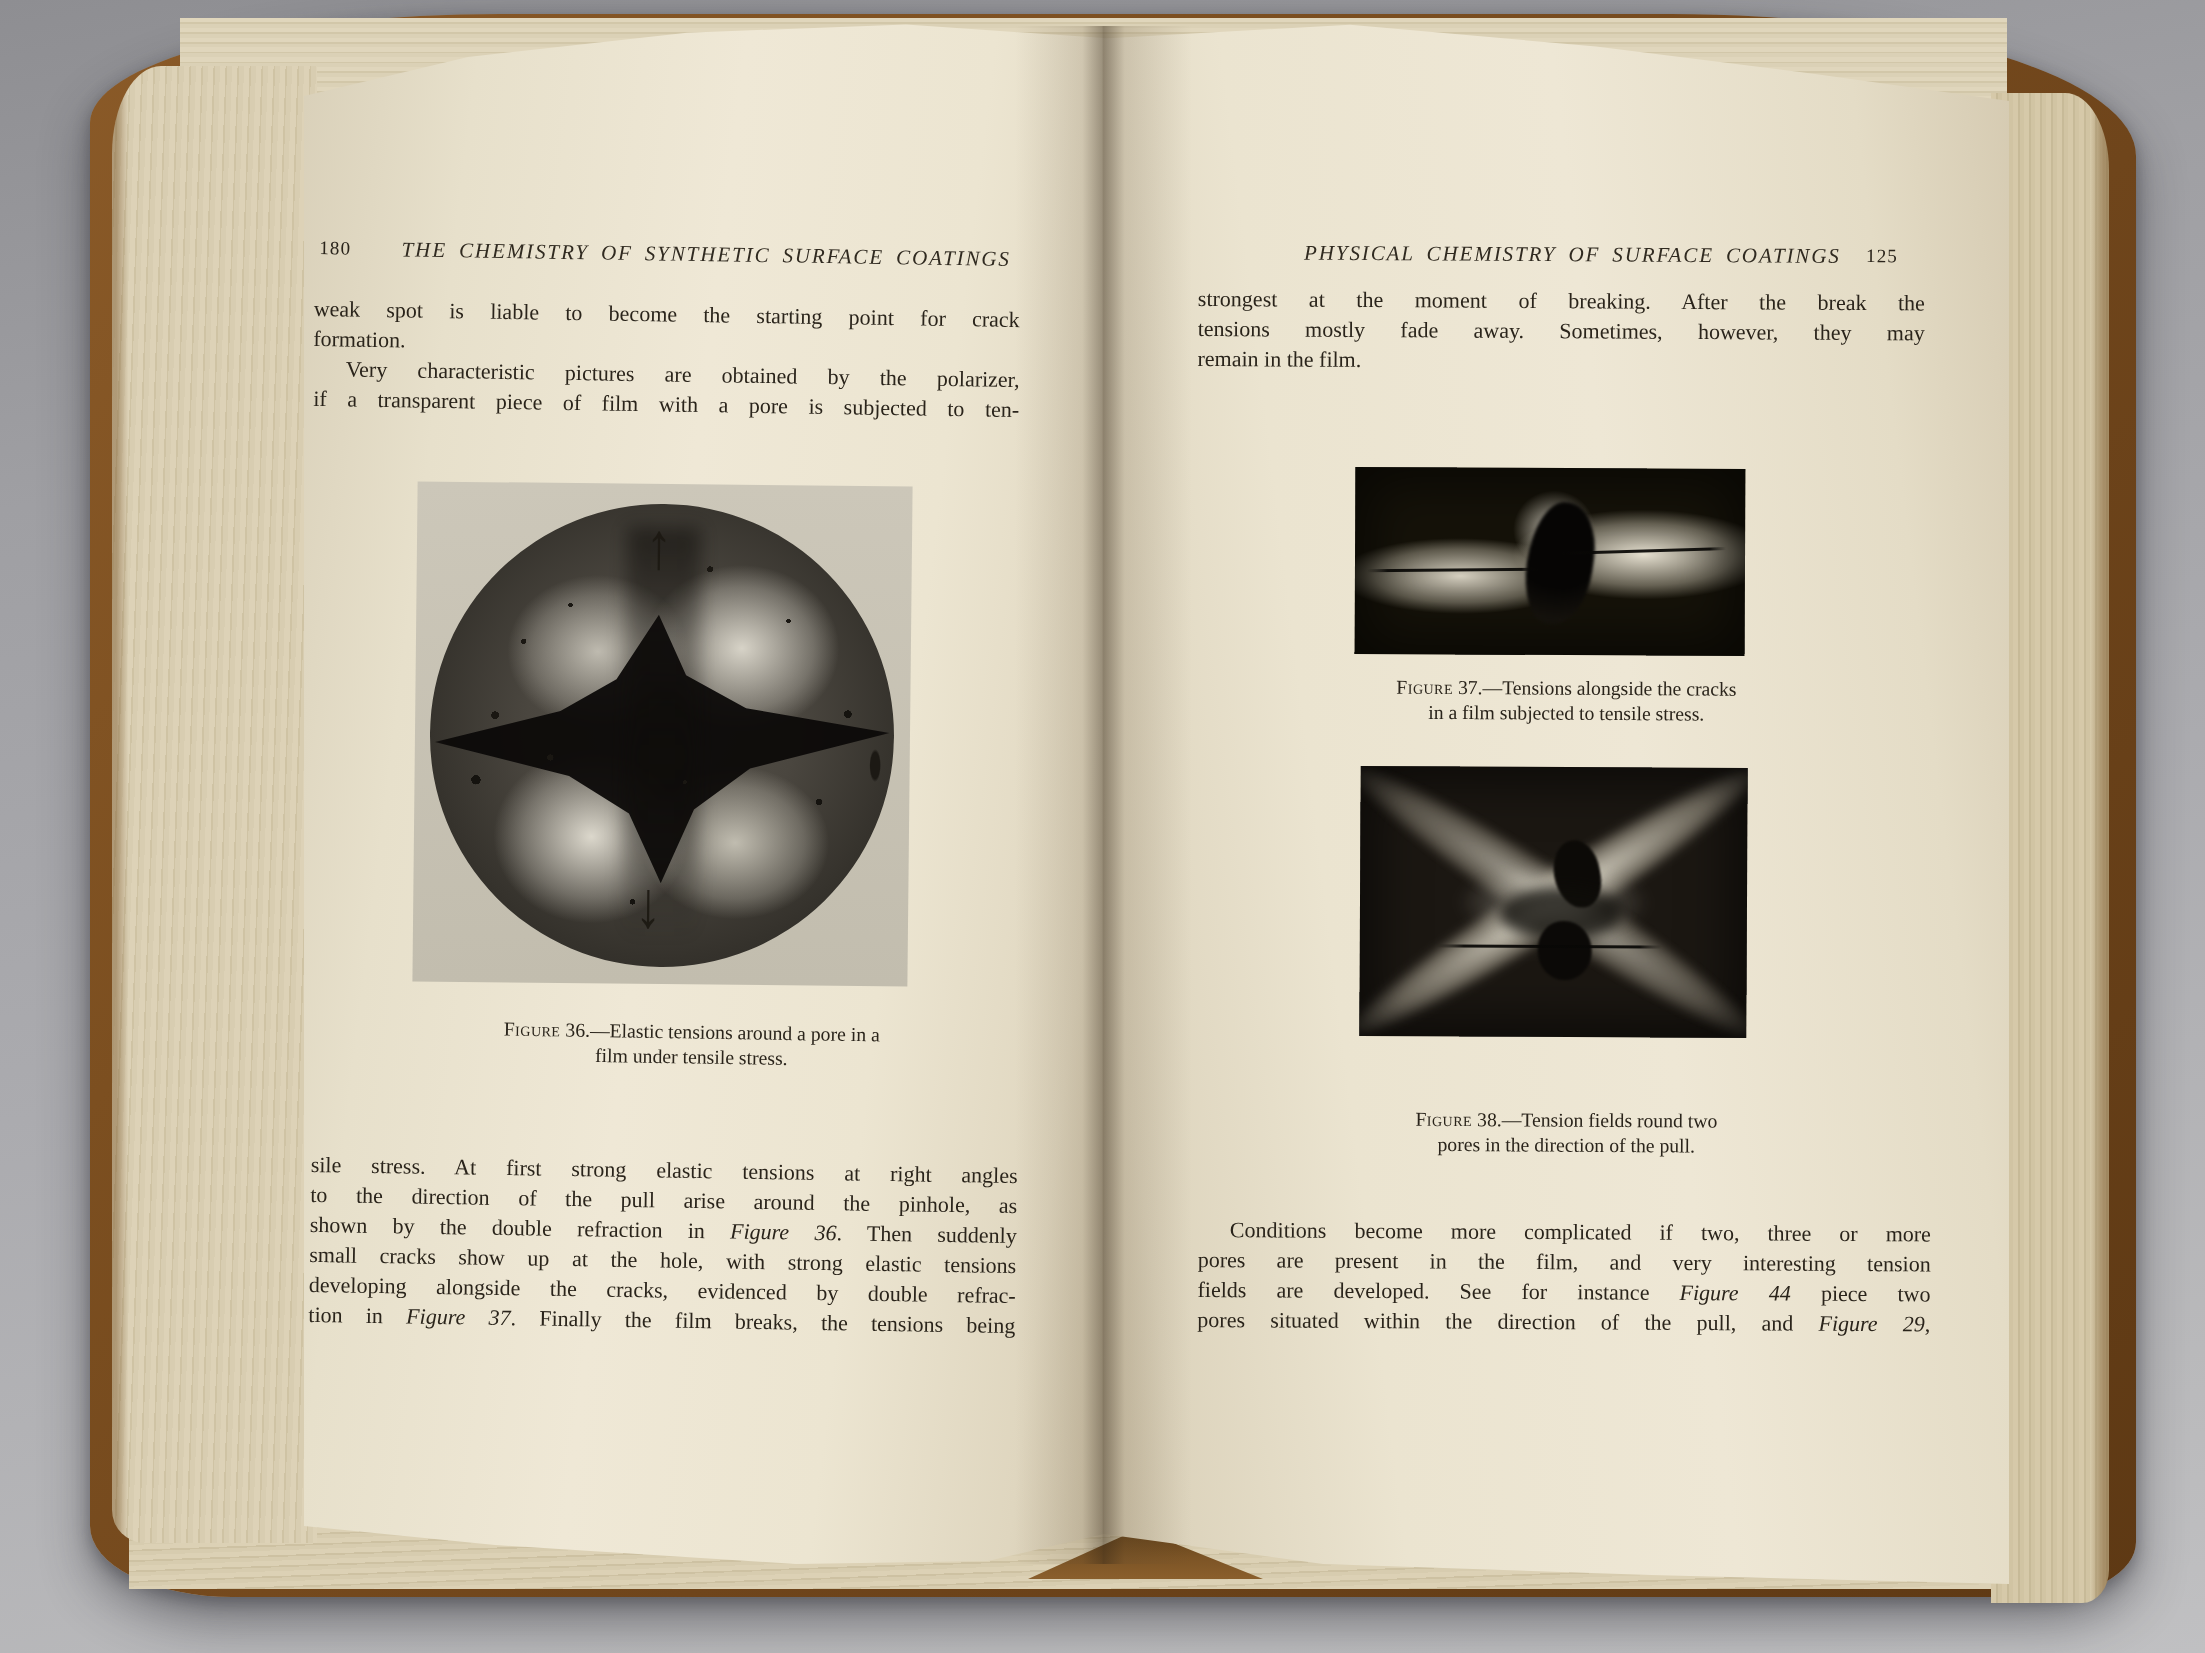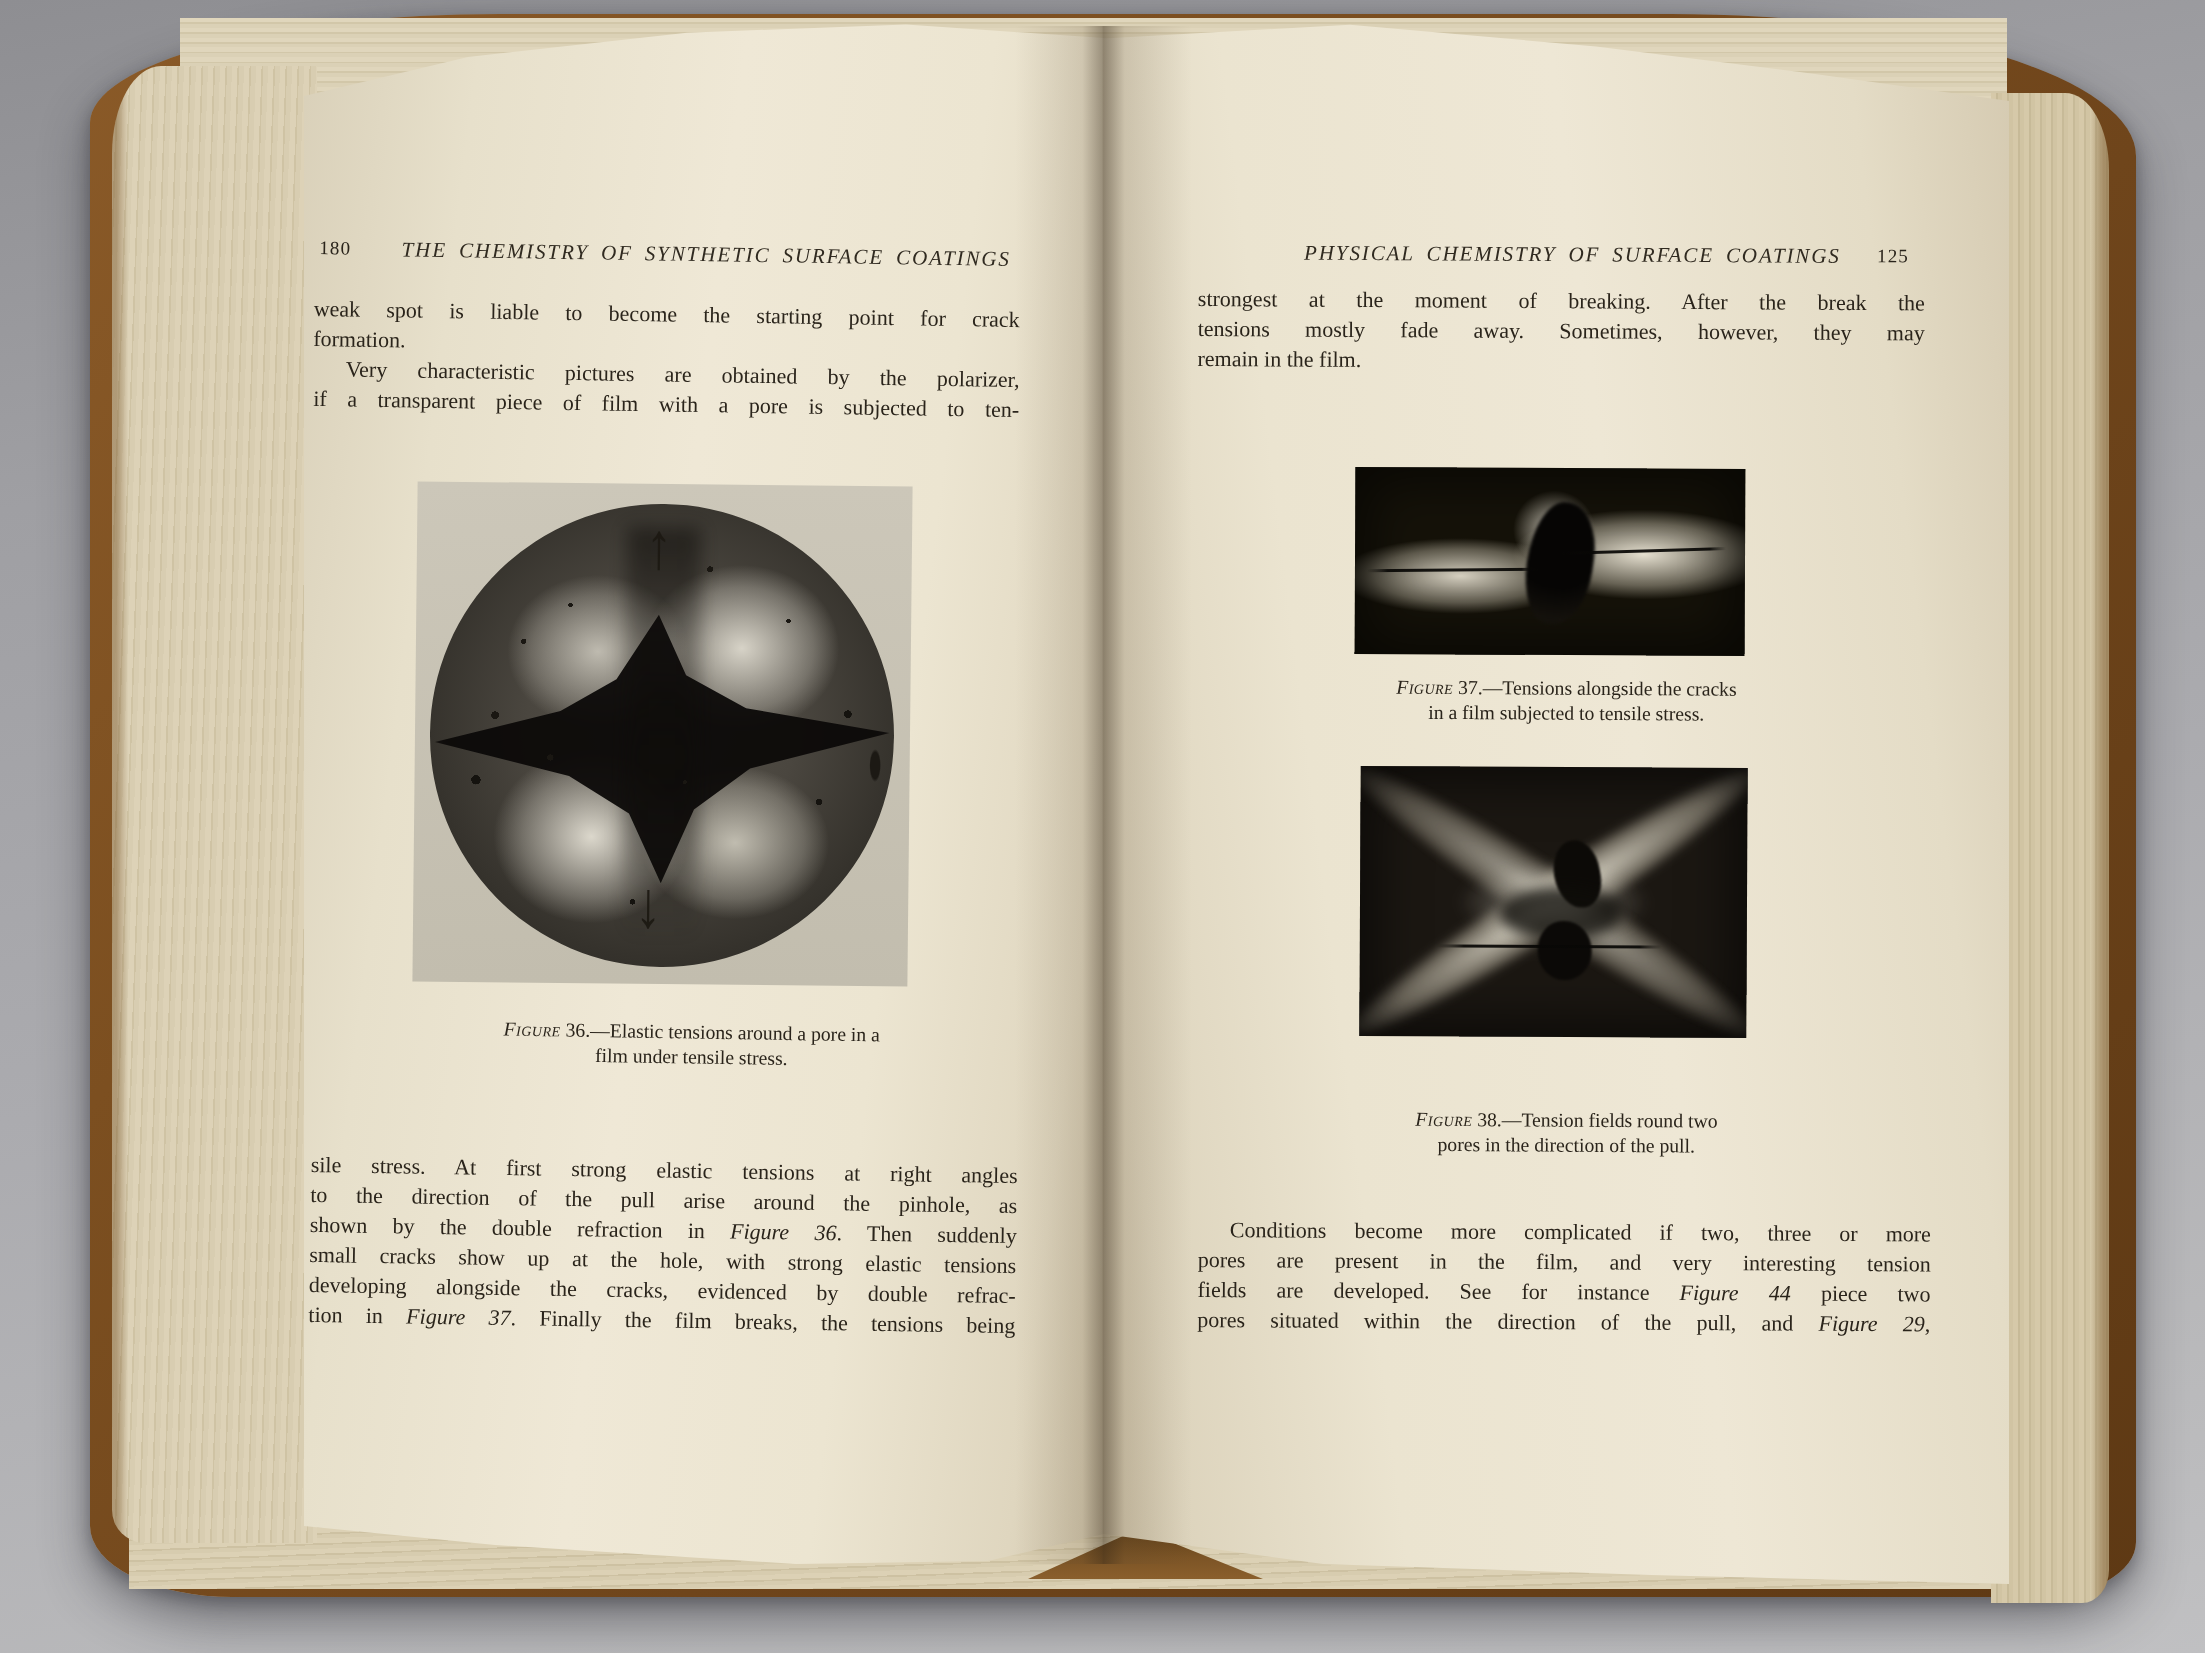--- a/index.html
+++ b/index.html
@@ -68,21 +68,21 @@
   .header{height:33px;font-size:21px;}
   .running-head{position:absolute;top:0;font-style:italic;letter-spacing:1.9px;word-spacing:4.9px;text-align:center;white-space:nowrap;color:#302a20;}
   .pageno{position:absolute;top:1.1px;font-size:19px;letter-spacing:1.1px;color:#2a241b;}
   .body-text{font-size:22px;line-height:30px;}
   .line{text-align:justify;text-align-last:justify;}
   .line.last{text-align-last:left;}
   .line.indent{text-indent:32px;}
   .caption{font-size:19.7px;line-height:25px;}
   .caption .line{text-align:center;text-align-last:center;}
   .it{font-style:italic;}
-  .sc{font-variant:small-caps;letter-spacing:0.5px;font-style:italic;}
+  .sc{font-variant:small-caps;letter-spacing:0.5px;}
   
   .fig36{left:415px;top:484px;width:495px;height:500px;transform:rotate(.6deg);
     background:linear-gradient(180deg,#ccc7b9,#c2bdae);}
   .fig36-circle{left:15.3px;top:19.7px;width:464px;height:463px;border-radius:50%;overflow:hidden;
     background:
       radial-gradient(ellipse 26% 22% at 36% 32%,rgba(222,218,206,.78),rgba(222,218,206,.25) 55%,transparent 75%),
       radial-gradient(ellipse 28% 24% at 67% 31%,rgba(230,226,214,.9),rgba(230,226,214,.3) 55%,transparent 75%),
       radial-gradient(ellipse 27% 24% at 35% 72%,rgba(232,228,216,.92),rgba(232,228,216,.3) 55%,transparent 78%),
       radial-gradient(ellipse 27% 22% at 66% 73%,rgba(222,218,204,.8),rgba(222,218,204,.28) 55%,transparent 75%),
       radial-gradient(circle at 50% 47%,#57534b 0%,#4a463f 40%,#35322c 70%,#282623 92%,#211f1a 100%);}
@@ -181,21 +181,21 @@
     <div class="line"><span>sile stress.  At first strong elastic tensions at right angles</span></div>
     <div class="line"><span>to the direction of the pull arise around the pinhole, as</span></div>
     <div class="line"><span>shown by the double refraction in </span><span class="it">Figure 36</span><span>.  Then suddenly</span></div>
     <div class="line"><span>small cracks show up at the hole, with strong elastic tensions</span></div>
     <div class="line"><span>developing alongside the cracks, evidenced by double refrac-</span></div>
     <div class="line"><span>tion in </span><span class="it">Figure 37</span><span>.  Finally the film breaks, the tensions being</span></div>
   </div>
 
 <div class="abs header tilt-r" style="left:1198px;top:240px;width:727px;">
   <div class="running-head" style="left:66px;right:44px;">PHYSICAL CHEMISTRY OF SURFACE COATINGS</div>
-  <span class="pageno" style="right:16px;">125</span>
+  <span class="pageno" style="right:27px;">125</span>
 </div>
 
 <div class="abs body-text tilt-r" style="left:1198px;top:284px;width:727px;">
     <div class="line"><span>strongest at the moment of breaking.  After the break the</span></div>
     <div class="line"><span>tensions mostly fade away.  Sometimes, however, they may</span></div>
     <div class="line last"><span>remain in the film.</span></div>
   </div>
 
 <div class="abs photo-dark fig37">
   <div class="abs fig37-blob"></div>

